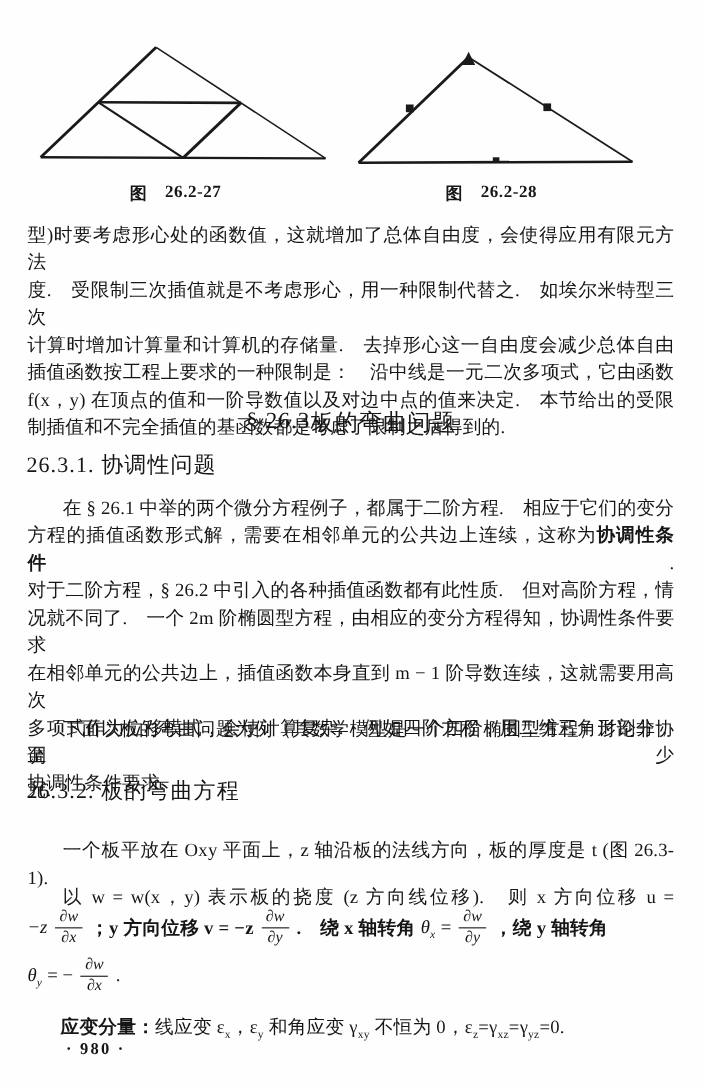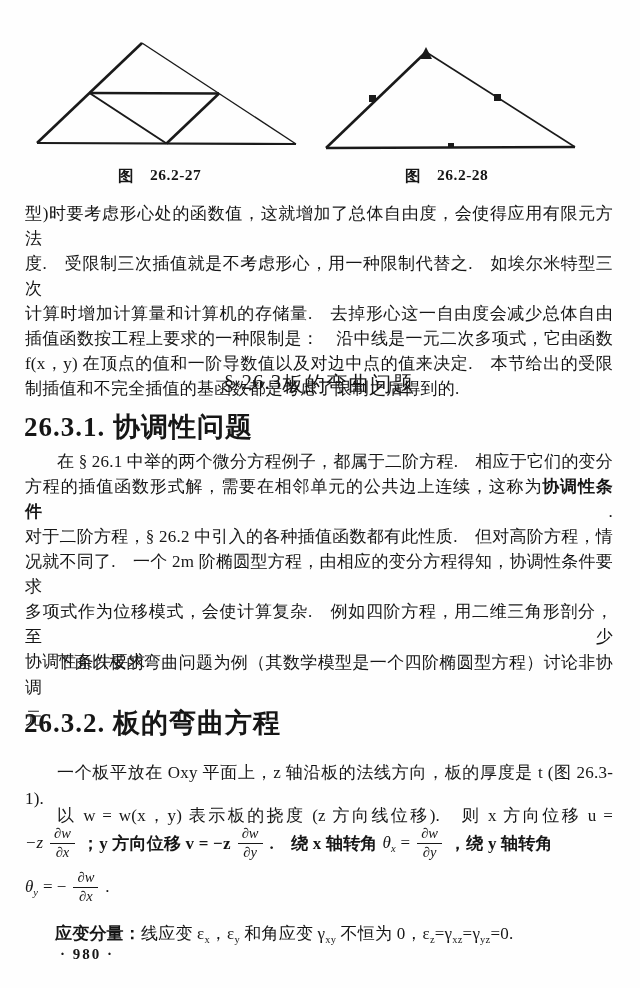--- a/index.html
+++ b/index.html
@@ -20,21 +20,21 @@
     white-space:normal;
   }
   .line.last{text-align-last:left;}
   .indent{text-indent:32px;}
   .sec-heading{
     position:absolute;top:370px;left:25px;width:588px;
     display:flex;justify-content:center;
     font-size:21px;font-weight:normal;letter-spacing:1px;
   }
   .sub-heading{
-    position:absolute;left:24px;font-size:27px;font-weight:bold;
+    position:absolute;left:24px;font-size:20px;font-weight:normal;
     letter-spacing:1px;
   }
   b.inline-bold{font-weight:bold;}
   sub{font-size:10.5px;line-height:0;}
   .math-line{
     position:absolute;left:25px;width:588px;
     display:flex;align-items:center;gap:5px;
     font-size:17px;
   }
   .math-line .cjk{letter-spacing:0.2px;font-weight:bold;}
@@ -102,20 +102,21 @@
     <span>板的弯曲问题</span>
   </div>
 
   <div class="sub-heading" style="top:409px">26.3.1. 协调性问题</div>
 
   <div class="para" style="top:449px">
     <div class="line indent">在 § 26.1 中举的两个微分方程例子，都属于二阶方程.　相应于它们的变分</div>
     <div class="line"><span>方程的插值函数形式解，需要在相邻单元的公共边上连续，这称为</span><b class="inline-bold">协调性条件</b><span>.</span></div>
     <div class="line">对于二阶方程，§ 26.2 中引入的各种插值函数都有此性质.　但对高阶方程，情</div>
     <div class="line">况就不同了.　一个 2m 阶椭圆型方程，由相应的变分方程得知，协调性条件要求</div>
+    <div class="line">在相邻单元的公共边上，插值函数本身直到 m − 1 阶导数连续，这就需要用高次</div>
     <div class="line">多项式作为位移模式，会使计算复杂.　例如四阶方程，用二维三角形剖分，至少</div>
     <div class="line last">协调性条件要求.</div>
   </div>
 
   <div class="para" style="top:650px">
     <div class="line indent">下面以板的弯曲问题为例（其数学模型是一个四阶椭圆型方程）讨论非协调</div>
     <div class="line last" style="margin-top:6px">元.</div>
   </div>
 
   <div class="sub-heading" style="top:705px">26.3.2. 板的弯曲方程</div>

